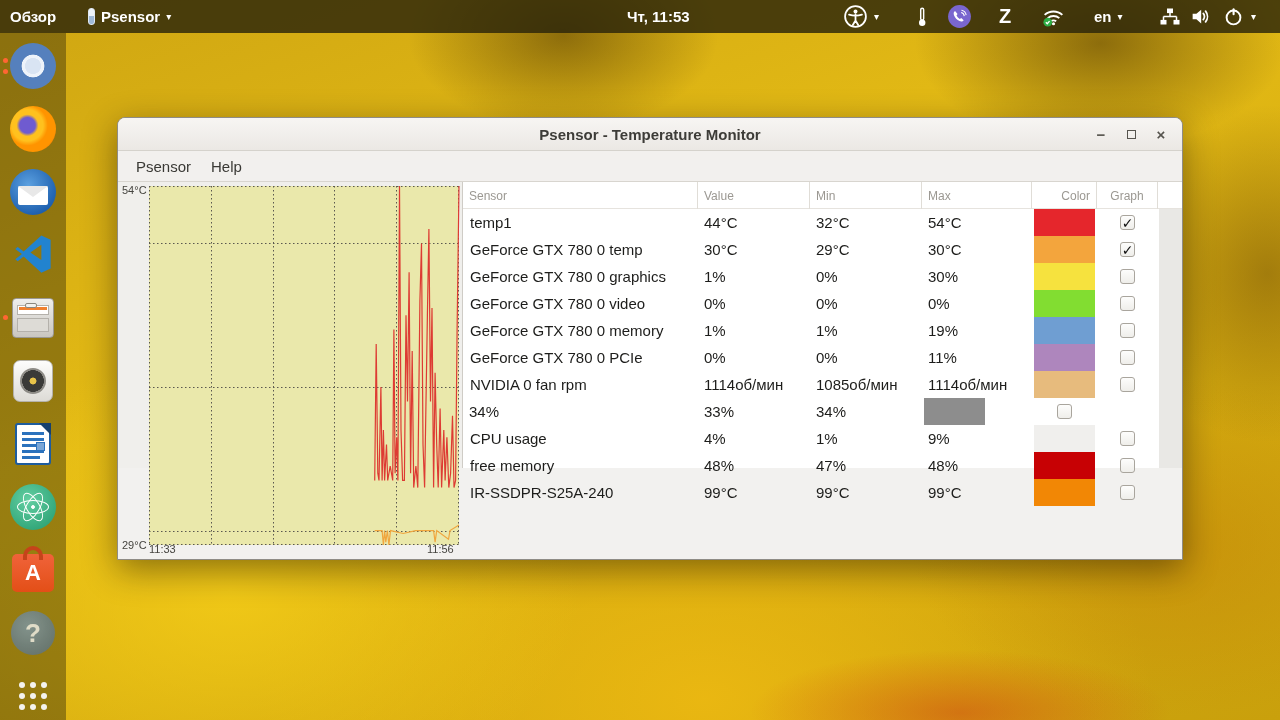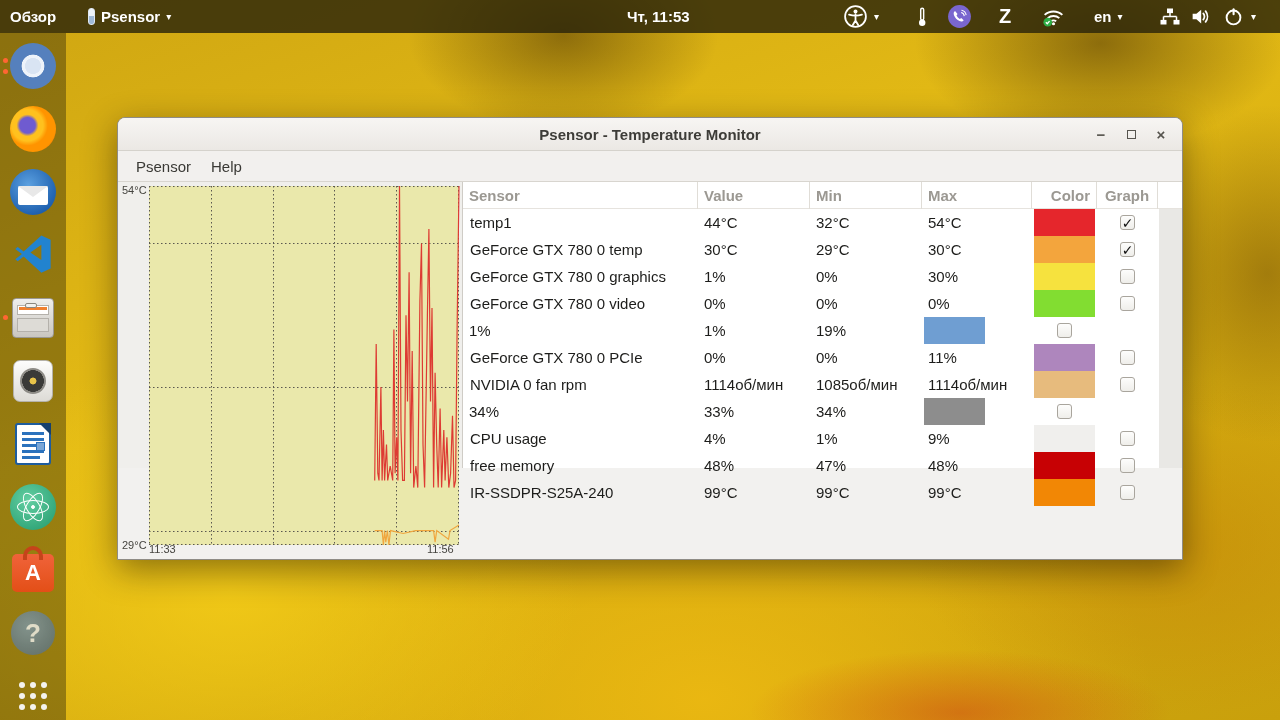--- a/index.html
+++ b/index.html
@@ -90,21 +90,21 @@
   .graph-pane{ width:345px; background:#f0efec; border-right:1px solid #cfccc6; position:relative; }
   .plot{ position:absolute; left:31px; top:4px; width:310px; height:359px; background:#eae8ab; }
   .glabel{ position:absolute; font-size:11px; color:#45443f; }
   .g-ymax{ left:4px; top:2px; } .g-ymin{ left:4px; top:357px; }
   .g-xstart{ left:31px; top:361px; } .g-xend{ left:309px; top:361px; }
 
   
   .table-pane{ flex:1; background:#fff; position:relative; }
   .thead, .trow{ display:grid; grid-template-columns:235px 112px 112px 110px 65px 61px 1fr; align-items:center; }
   .thead{ height:27px; border-bottom:1px solid #e6e3de; }
-  .th{ font-weight:700; font-size:15px; color:#9b9892; height:27px; display:flex; align-items:center;
+  .th{ font-weight:400; font-size:12px; color:#9b9892; height:27px; display:flex; align-items:center;
        padding:0 6px; border-right:1px solid #e0ddd7; }
   .th.right{ justify-content:flex-end; }
   .th.center{ justify-content:center; }
   .th:last-child{ border-right:none; }
   .trow{ height:27px; font-size:15px; color:#1d1d1b; }
   .td{ padding:0 6px; white-space:nowrap; overflow:hidden; }
   .c-sensor{ padding-left:7px; }
   .c-color{ padding:0; height:27px; }
   .swatch{ display:block; width:61px; height:27px; margin-left:2px; }
   .c-graph{ display:flex; justify-content:center; padding:0; }
@@ -379,20 +379,21 @@
     <div class="td">0%</div>
     <div class="td c-color">
       <span class="swatch" style="background: rgb(130, 221, 49);"></span>
     </div>
     <div class="td c-graph">
       <span class="checkbox"></span>
     </div>
     <div class="td"></div>
   </div>
             <div class="trow">
+    <div class="td c-sensor">GeForce GTX 780 0 memory</div>
     <div class="td">1%</div>
     <div class="td">1%</div>
     <div class="td">19%</div>
     <div class="td c-color">
       <span class="swatch" style="background: rgb(111, 158, 210);"></span>
     </div>
     <div class="td c-graph">
       <span class="checkbox"></span>
     </div>
     <div class="td"></div>

